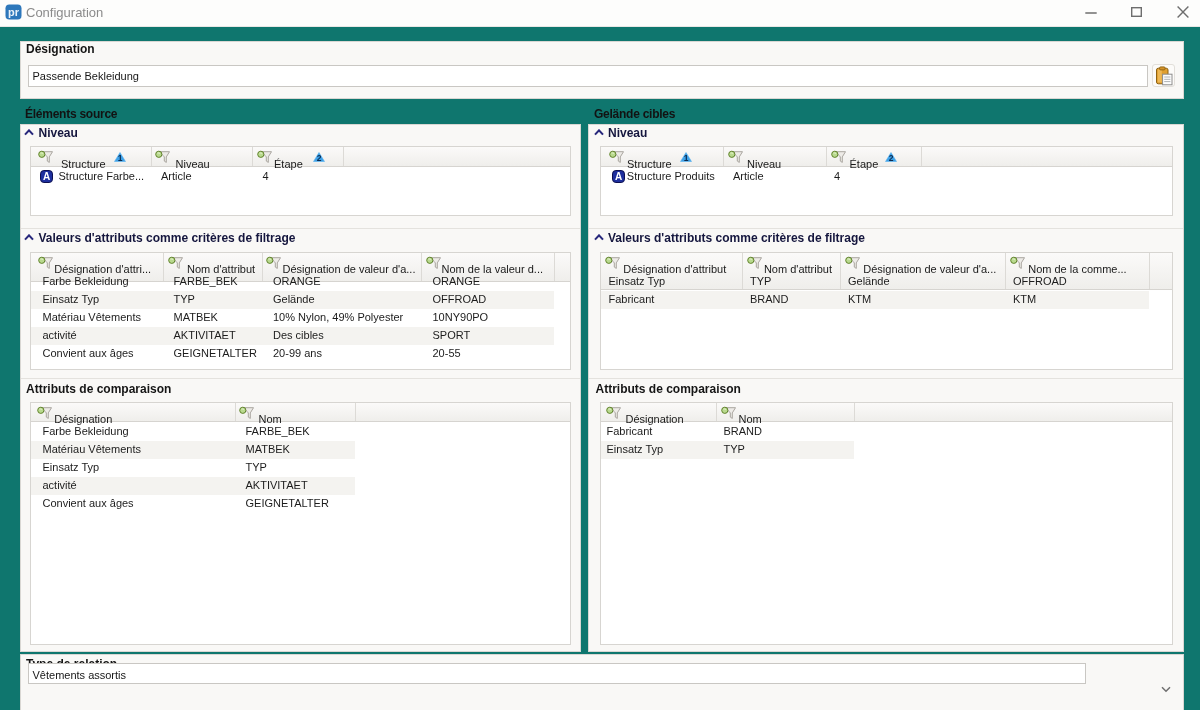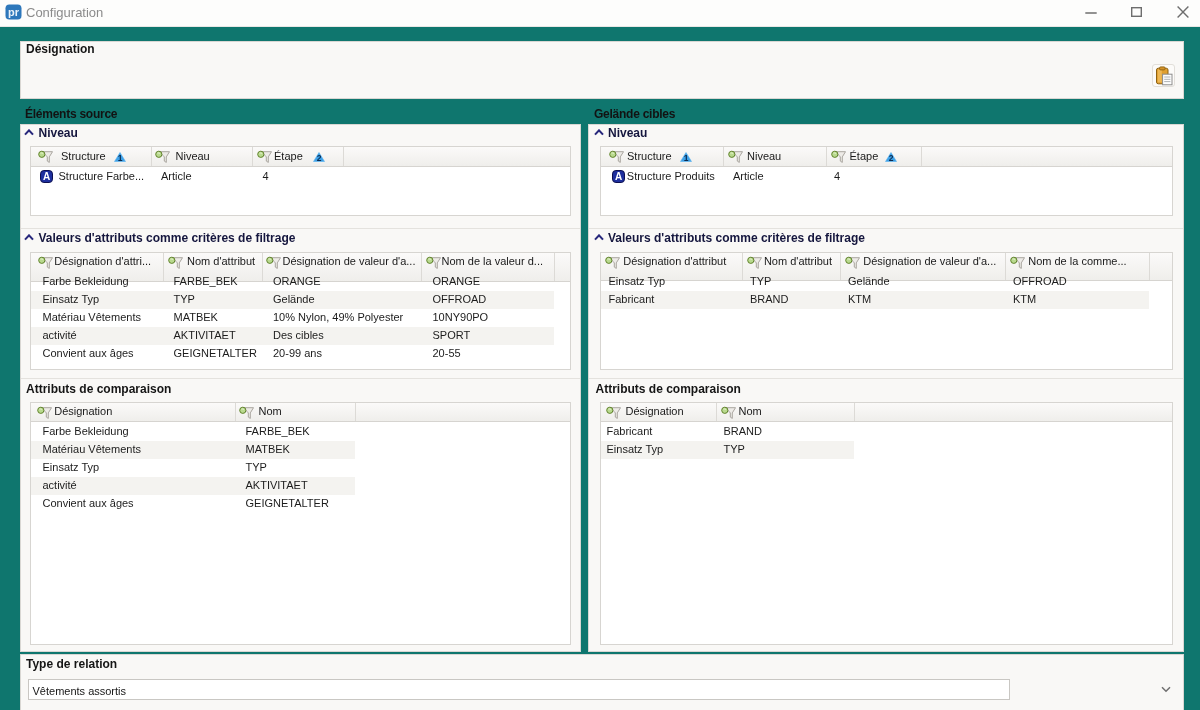--- a/index.html
+++ b/index.html
@@ -8,21 +8,21 @@
 #titlebar { position:absolute; left:0; top:0; width:1200px; height:27px; background:#fdfdfc; border-bottom:1px solid #e9e7e5; }
 #title { position:absolute; left:26px; top:5px; font-size:13px; color:#8b8b8b; }
 #main { position:absolute; left:0; top:27px; width:1200px; height:683px; background:#0f766e; }
 .grp { position:absolute; border:1px solid #d9d7d3; background:#f9f8f6; }
 .grplab { position:absolute; font-weight:bold; color:#151515; line-height:13px; }
 .seclab { position:absolute; font-weight:bold; color:#15163e; line-height:13px; }
 .blab { position:absolute; font-weight:bold; color:#121212; line-height:13px; letter-spacing:-0.25px; }
 .tbl { position:absolute; background:#fff; border:1px solid #d7d5d1; }
 .thead { position:absolute; left:0; top:0; right:0; background:linear-gradient(#fbfaf9,#efeeeb); border-bottom:1px solid #d6d4d0; }
 .vsep { position:absolute; top:0; bottom:0; width:1px; background:#dcdad6; }
-.hlab { position:absolute; white-space:nowrap; color:#1a1a1a; line-height:13px; font-size:11px; }
+.hlab { position:absolute; white-space:nowrap; color:#1a1a1a; line-height:13px; font-size:11px;margin-top:8px; }
 .trow { position:absolute; left:0; }
 .trow.stripe { background:#f4f3f0; }
 .dlab { position:absolute; top:2.5px; white-space:nowrap; color:#1c1c1c; line-height:13px; font-size:11px; }
 .hsep { position:absolute; height:1px; background:#e4e2de; }
 .inp { position:absolute; background:#fff; border:1px solid #c9c7c3; }
 .inp span { position:absolute; left:3.5px; top:3.5px; line-height:14px; color:#161616; font-size:11px; }
 </style></head><body>
 <svg width="0" height="0" style="position:absolute">
     <defs>
 <g id="fun">
@@ -45,20 +45,23 @@
       <rect x="0.7" y="0.7" width="9.6" height="8.6" fill="none" stroke="#6e6e6e" stroke-width="1.4"></rect>
     </svg>
 <svg class="ab" style="left:1176.5px;top:6px" width="12" height="12" viewBox="0 0 12 12">
       <path d="M0.6 0.6 L11.4 11.4 M11.4 0.6 L0.6 11.4" stroke="#6e6e6e" stroke-width="1.4"></path>
     </svg>
 </div>
 <div id="main">
 
 <div class="grp" style="left:19.5px;top:14px;width:1164px;height:57.5px"></div>
 <span class="grplab" style="left:26px;top:16px">Désignation</span>
+<div class="inp" style="left:28px;top:37.5px;width:1120px;height:22.5px">
+      <span>Passende Bekleidung</span>
+    </div>
 <div class="ab" style="left:1151.5px;top:37px;width:23px;height:23px;background:#fcfbf9;border:1px solid #e2dfda;border-radius:3px"></div>
 <svg class="ab" style="left:1154px;top:38.5px" width="19" height="20" viewBox="0 0 19 20">
 <rect x="2.5" y="2.2" width="11.5" height="15.6" rx="1.8" fill="#e09f2f" stroke="#8f6110" stroke-width="1"></rect>
 <rect x="3.8" y="3.4" width="4" height="13" fill="#f0bc5c" opacity="0.85"></rect>
 <rect x="5.6" y="0.9" width="5.4" height="3" rx="1" fill="#d49329" stroke="#8f6110" stroke-width="0.9"></rect>
 <rect x="8.6" y="8.2" width="9.4" height="10.6" fill="#fdfdfd" stroke="#8c8c8c" stroke-width="1"></rect>
 <path d="M10.2 11 h6.2 M10.2 13.3 h6.2 M10.2 15.6 h6.2" stroke="#aeb2b6" stroke-width="1"></path>
 </svg>
 <span class="blab" style="left:25px;top:81px">Éléments source</span>
 <span class="blab" style="left:594px;top:81px">Gelände cibles</span>
@@ -206,21 +209,21 @@
 <span class="dlab" style="left:402px">SPORT</span>
 </div>
 <div class="trow" style="top:92px;height:18px;width:523.5px">
 <span class="dlab" style="left:12px">Convient aux âges</span>
 <span class="dlab" style="left:143px">GEIGNETALTER</span>
 <span class="dlab" style="left:242.5px">20-99 ans</span>
 <span class="dlab" style="left:402px">20-55</span>
 </div>
 </div>
 <div class="tbl" style="left:599.5px;top:224.5px;width:573px;height:118px">
-<div class="thead" style="height:28px">
+<div class="thead" style="height:37px">
 <div class="vsep" style="left:141.5px"></div>
 <div class="vsep" style="left:239.5px"></div>
 <div class="vsep" style="left:404.5px"></div>
 <div class="vsep" style="left:548.5px"></div>
 <svg class="ab" style="left:4.3px;top:3px" width="15" height="15" viewBox="0 0 15 15">
           <use href="#fun"></use>
         </svg>
 <span class="hlab" style="left:22.7px;top:2px">Désignation d'attribut</span>
 <svg class="ab" style="left:146.4px;top:3px" width="15" height="15" viewBox="0 0 15 15">
           <use href="#fun"></use>
@@ -299,18 +302,18 @@
 <span class="dlab" style="left:6px">Fabricant</span>
 <span class="dlab" style="left:123px">BRAND</span>
 </div>
 <div class="trow stripe" style="top:38px;height:18px;width:253.5px">
 <span class="dlab" style="left:6px">Einsatz Typ</span>
 <span class="dlab" style="left:123px">TYP</span>
 </div>
 </div>
 <div class="grp" style="left:19.5px;top:626.5px;width:1164px;height:70px"></div>
 <span class="grplab" style="left:26px;top:631px">Type de relation</span>
-<div class="inp" style="left:28px;top:652px;width:982px;height:20.5px">
+<div class="inp" style="left:28px;top:636px;width:1058px;height:20.5px">
       <span>Vêtements assortis</span>
     </div>
 <svg class="ab" style="left:1160.5px;top:659px" width="10" height="7" viewBox="0 0 10 7">
       <path d="M1 1.2 L5 5.2 L9 1.2" fill="none" stroke="#6f6f6f" stroke-width="1.5"></path>
     </svg>
 </div>
 </body></html>

